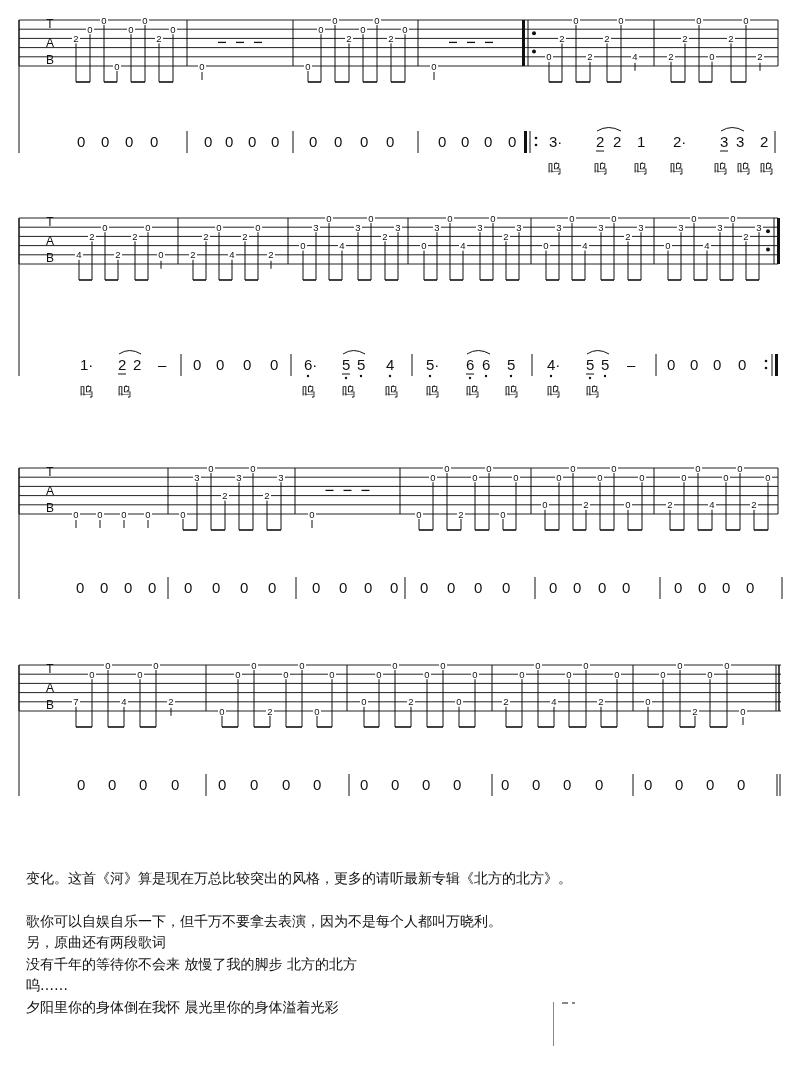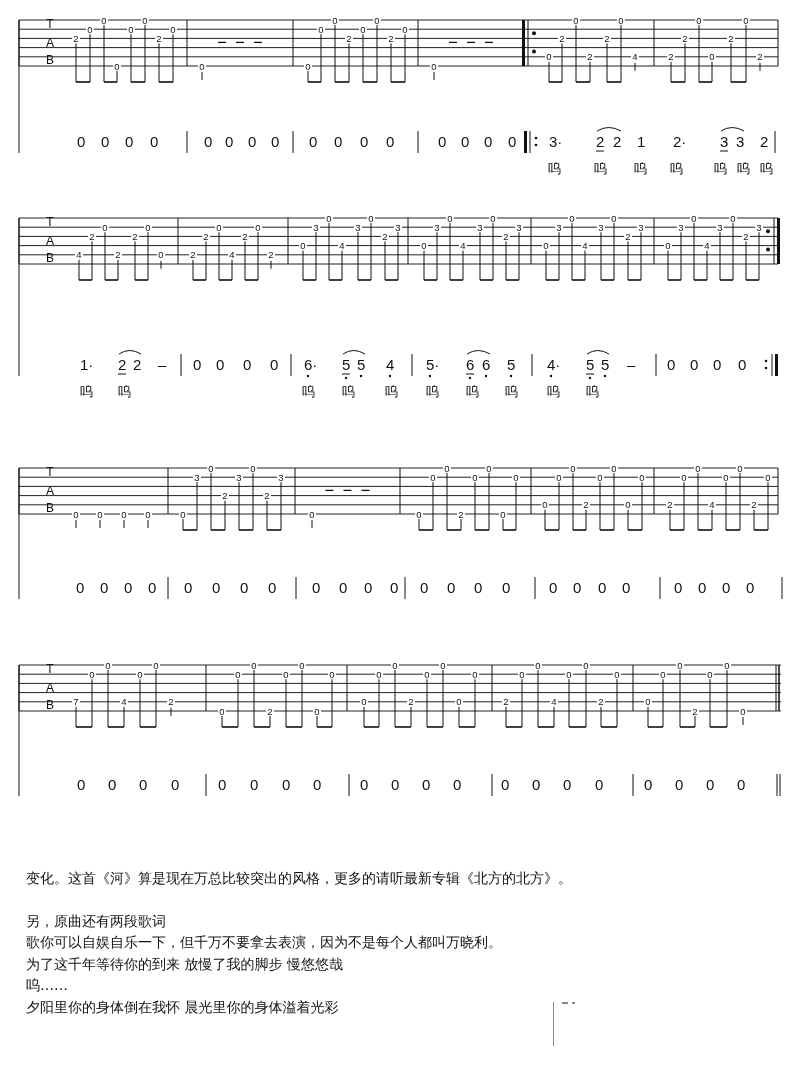--- a/index.html
+++ b/index.html
@@ -853,22 +853,22 @@
         <line x1="633" y1="774" x2="633" y2="796" stroke="#111111"></line>
         <line x1="777" y1="774" x2="777" y2="796" stroke="#111111"></line>
         <line x1="780" y1="774" x2="780" y2="796" stroke="#111111"></line>
       </g>
     </g>
   </svg>
 
 <div class="notes">
   <p>变化。这首《河》算是现在万总比较突出的风格，更多的请听最新专辑《北方的北方》。</p>
   <div class="gap"></div>
+  <p>歌你可以自娱自乐一下，但千万不要拿去表演，因为不是每个人都叫万晓利。</p>
   <p>另，原曲还有两段歌词</p>
-  <p>歌你可以自娱自乐一下，但千万不要拿去表演，因为不是每个人都叫万晓利。</p>
-  <p>为了这千年等待你的到来  放慢了我的脚步  慢悠悠哉</p>
+  <p>没有千年的等待你不会来  放慢了我的脚步  北方的北方</p>
   <p>呜……</p>
   <p>夕阳里你的身体倒在我怀  晨光里你的身体溢着光彩</p>
 </div>
 
 <div class="deco"></div>
 <div class="deco-dash" style="left:562px;width:6px;"></div>
 <div class="deco-dash" style="left:572px;width:3px;"></div>
 
 </body></html>

